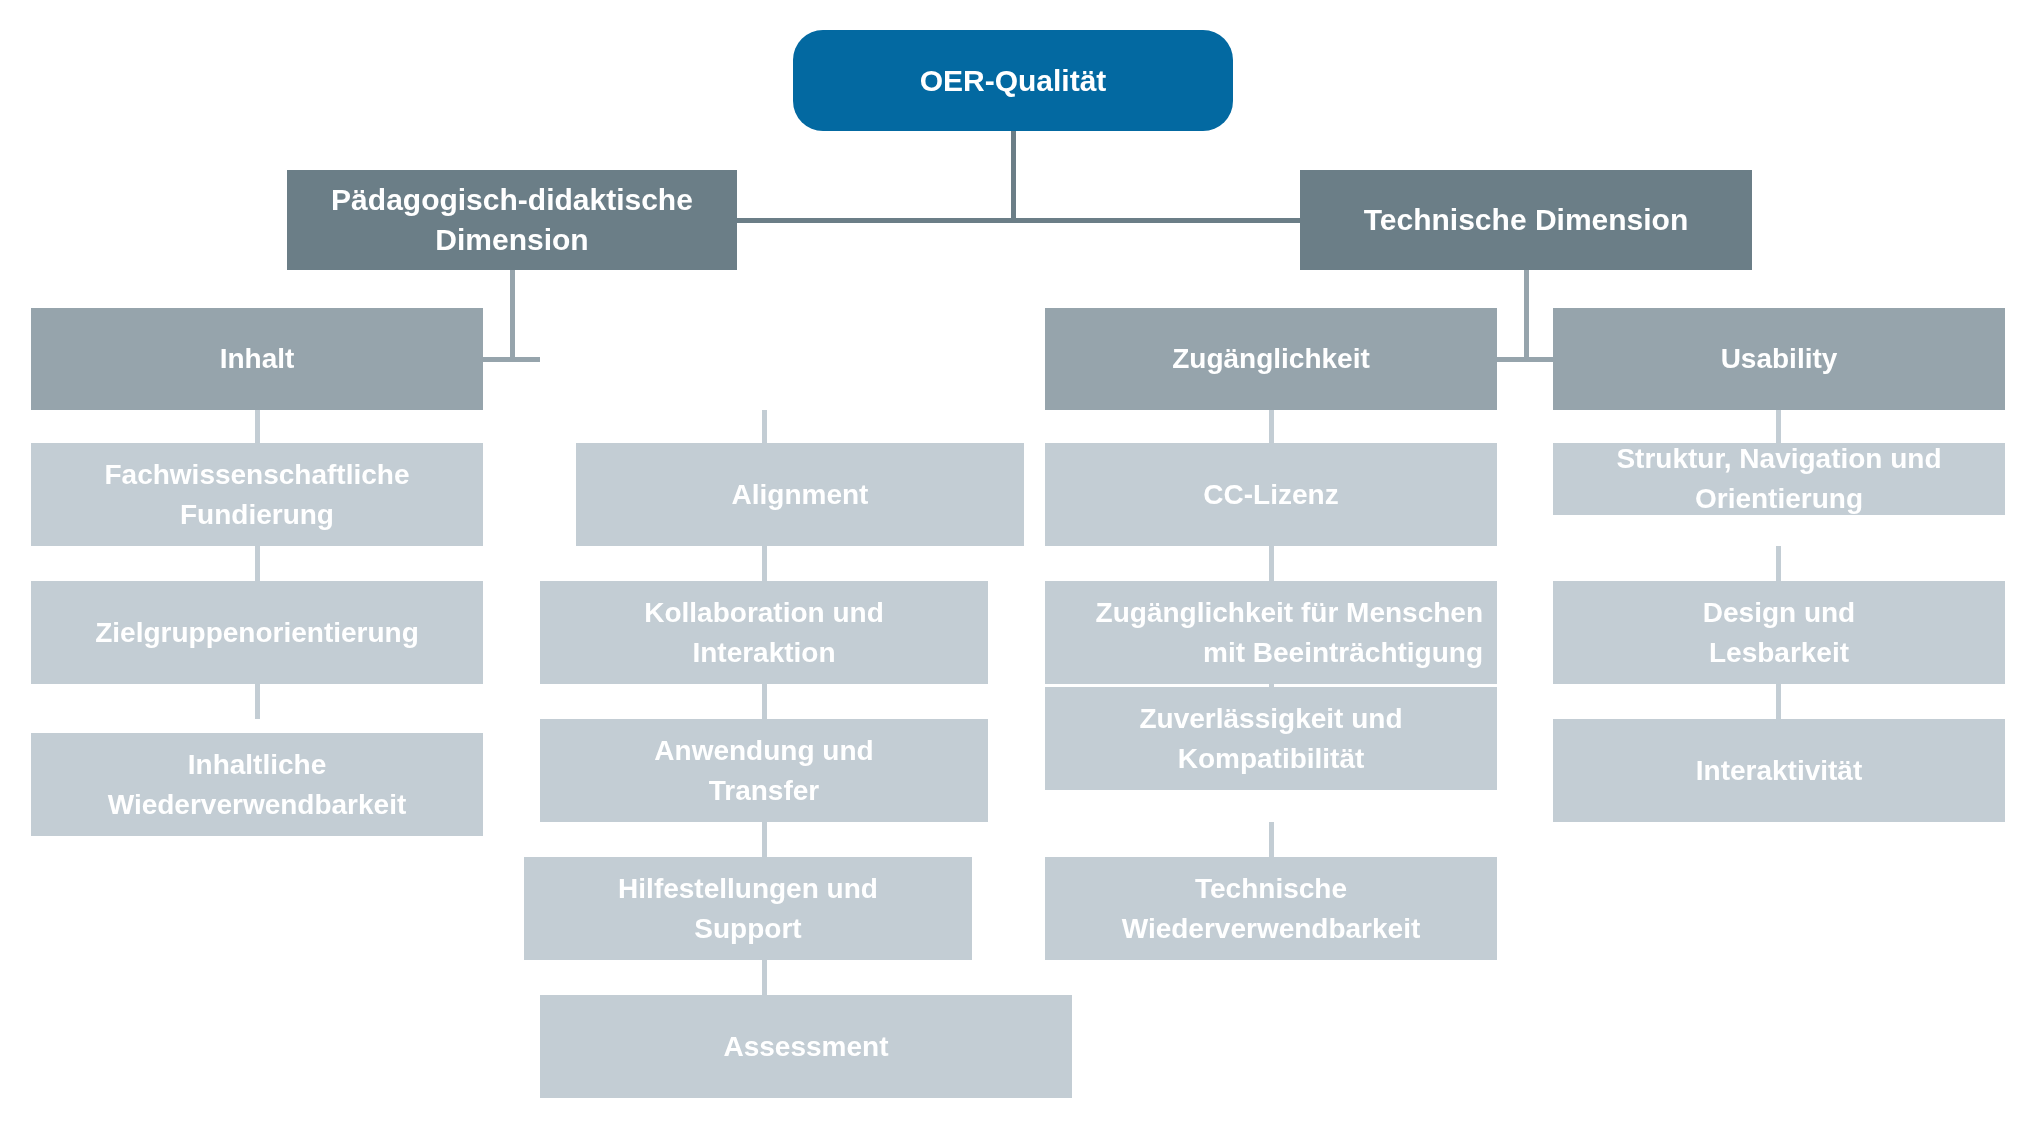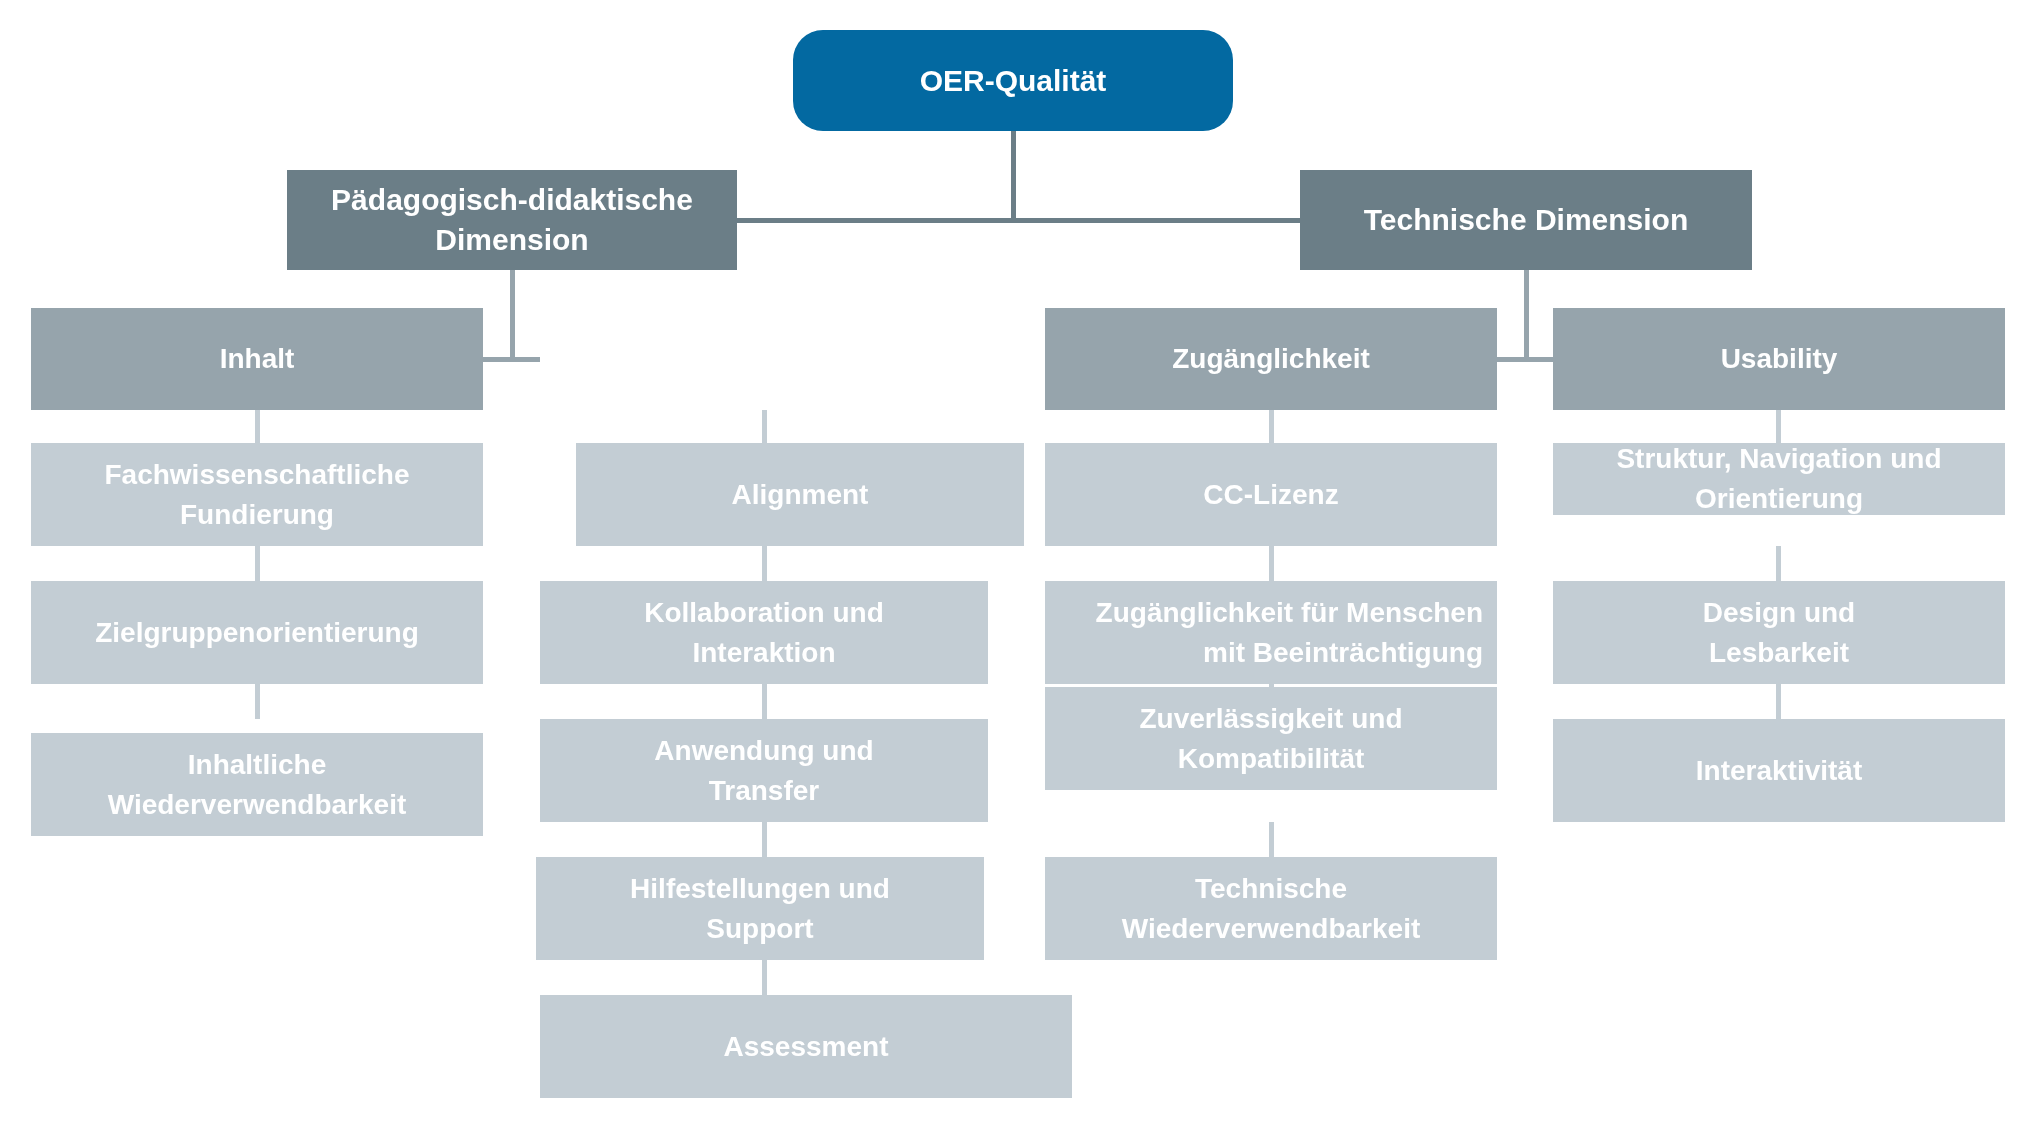--- a/index.html
+++ b/index.html
@@ -87,21 +87,21 @@
 Fundierung</div>
   <div class="box box-item" style="left:31px; top:581px; width:452px; height:103px;">Zielgruppenorientierung</div>
   <div class="box box-item" style="left:31px; top:719px; width:452px; height:103px;margin-top:14px;">Inhaltliche
 Wiederverwendbarkeit</div>
 
   <div class="box box-item" style="left:540px; top:443px; width:448px; height:103px;margin-left:36px;">Alignment</div>
   <div class="box box-item" style="left:540px; top:581px; width:448px; height:103px;">Kollaboration und
 Interaktion</div>
   <div class="box box-item" style="left:540px; top:719px; width:448px; height:103px;">Anwendung und
 Transfer</div>
-  <div class="box box-item" style="left:536px; top:857px; width:448px; height:103px;">Hilfestellungen und
+  <div class="box box-item" style="left:524px; top:857px; width:448px; height:103px;">Hilfestellungen und
 Support</div>
   <div class="box box-item" style="left:540px; top:995px; width:532px; height:103px;">Assessment</div>
 
   <div class="box box-item" style="left:1045px; top:443px; width:452px; height:103px;">CC-Lizenz</div>
   <div class="box box-item align-right" style="left:1045px; top:581px; width:452px; height:103px;">Zugänglichkeit für Menschen
 mit Beeinträchtigung</div>
   <div class="box box-item" style="left:1045px; top:687px; width:452px; height:103px;">Zuverlässigkeit und
 Kompatibilität</div>
   <div class="box box-item" style="left:1045px; top:857px; width:452px; height:103px;">Technische
 Wiederverwendbarkeit</div>

